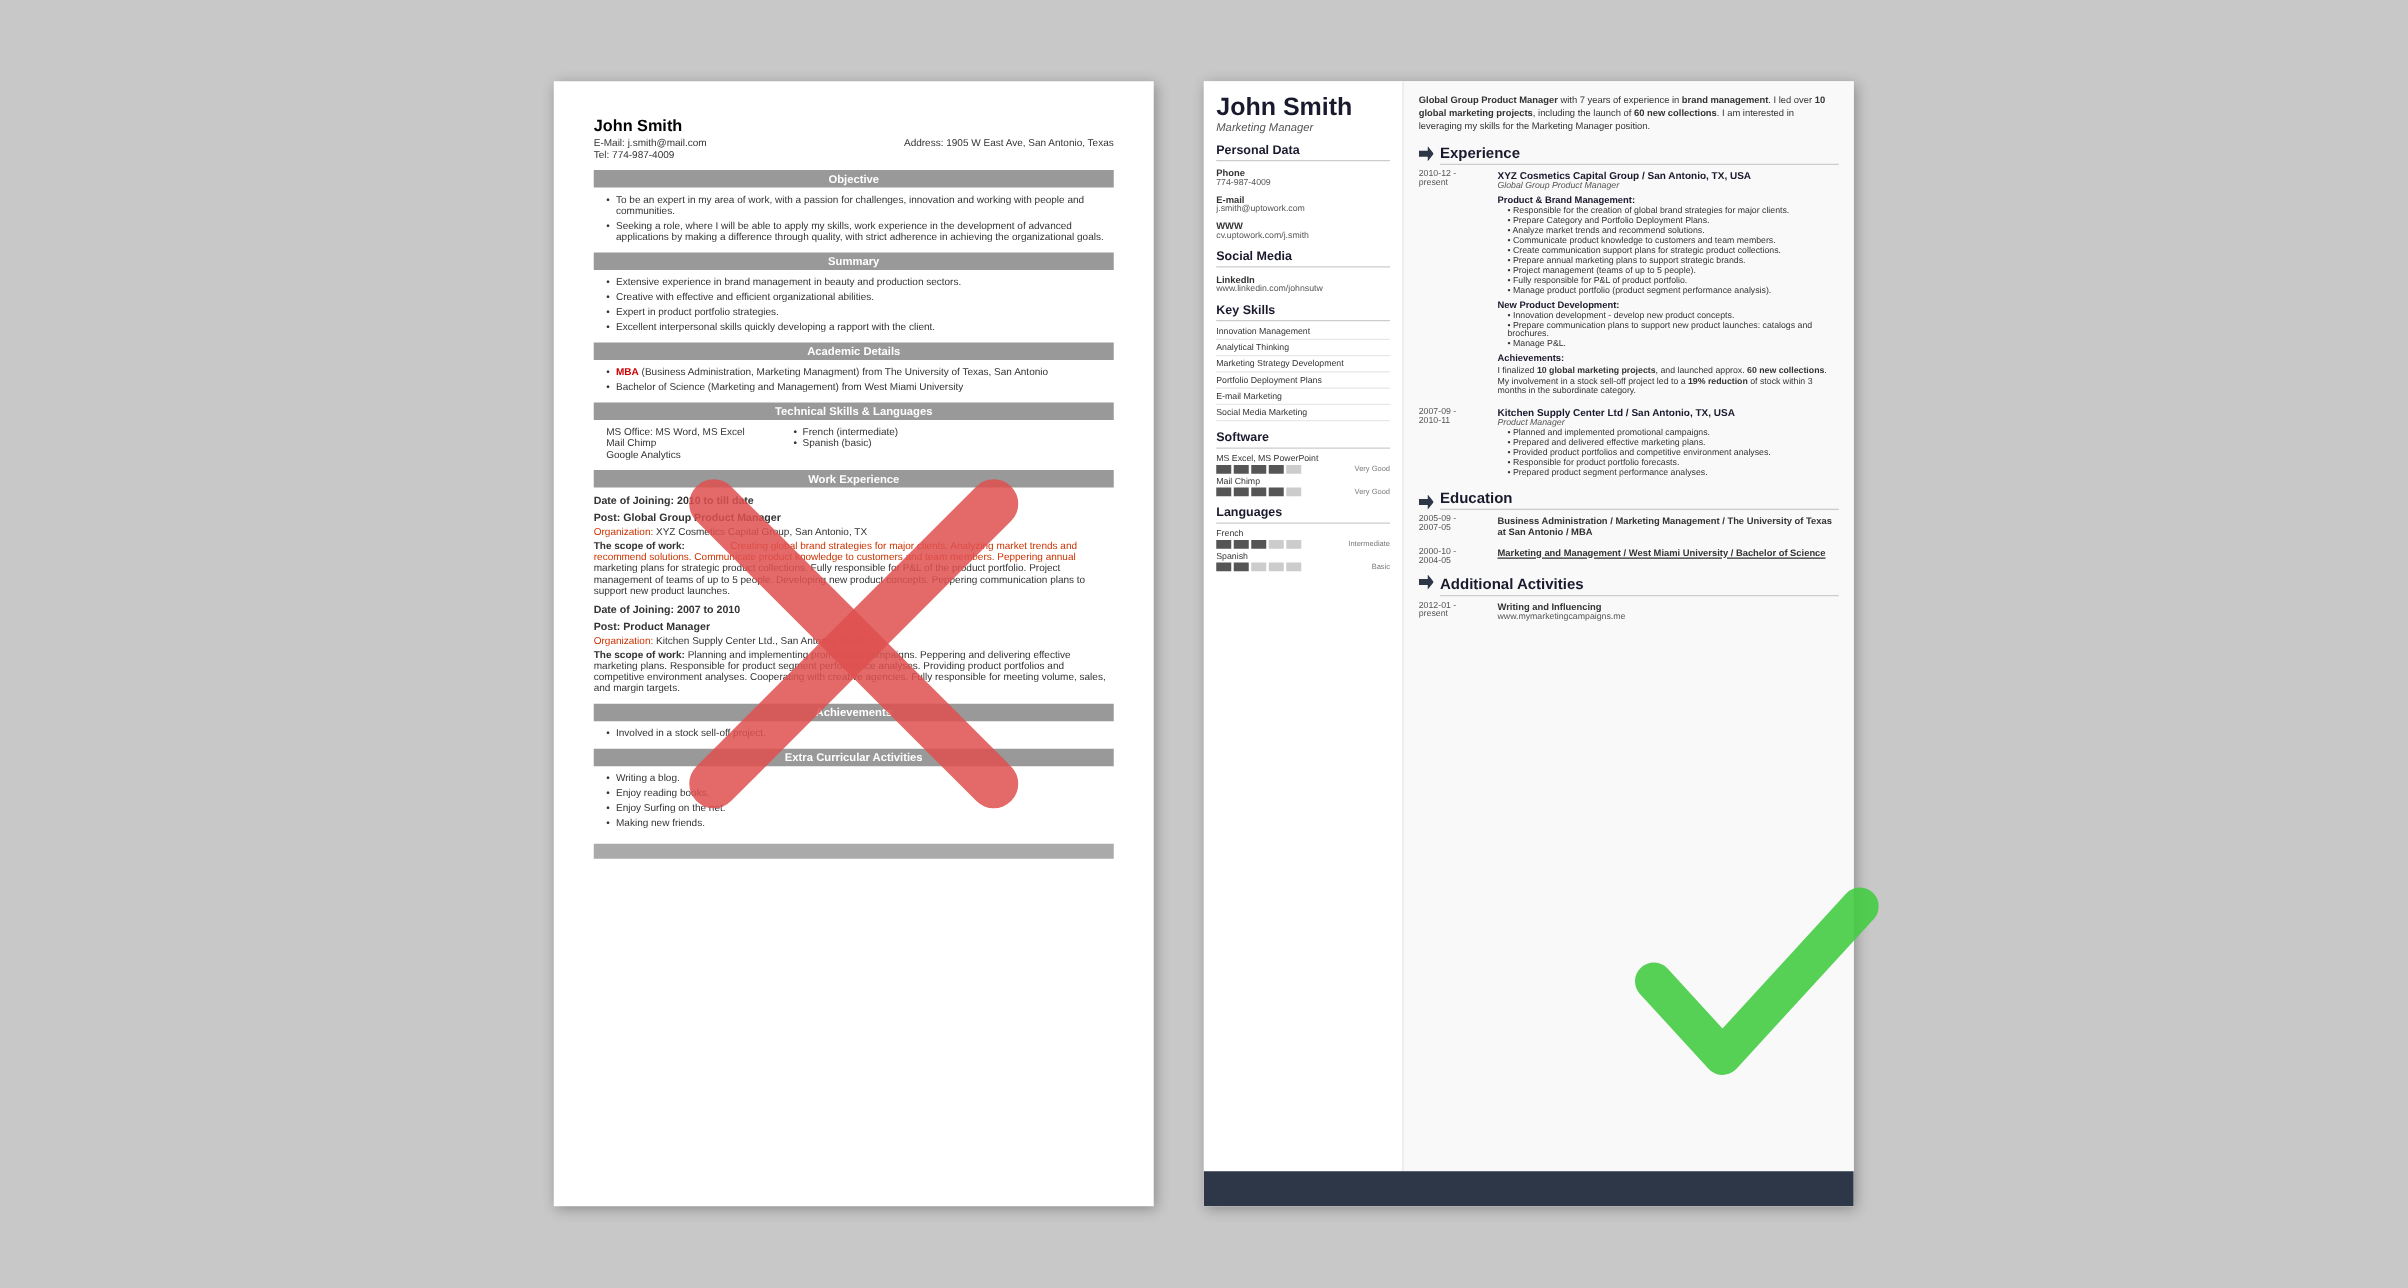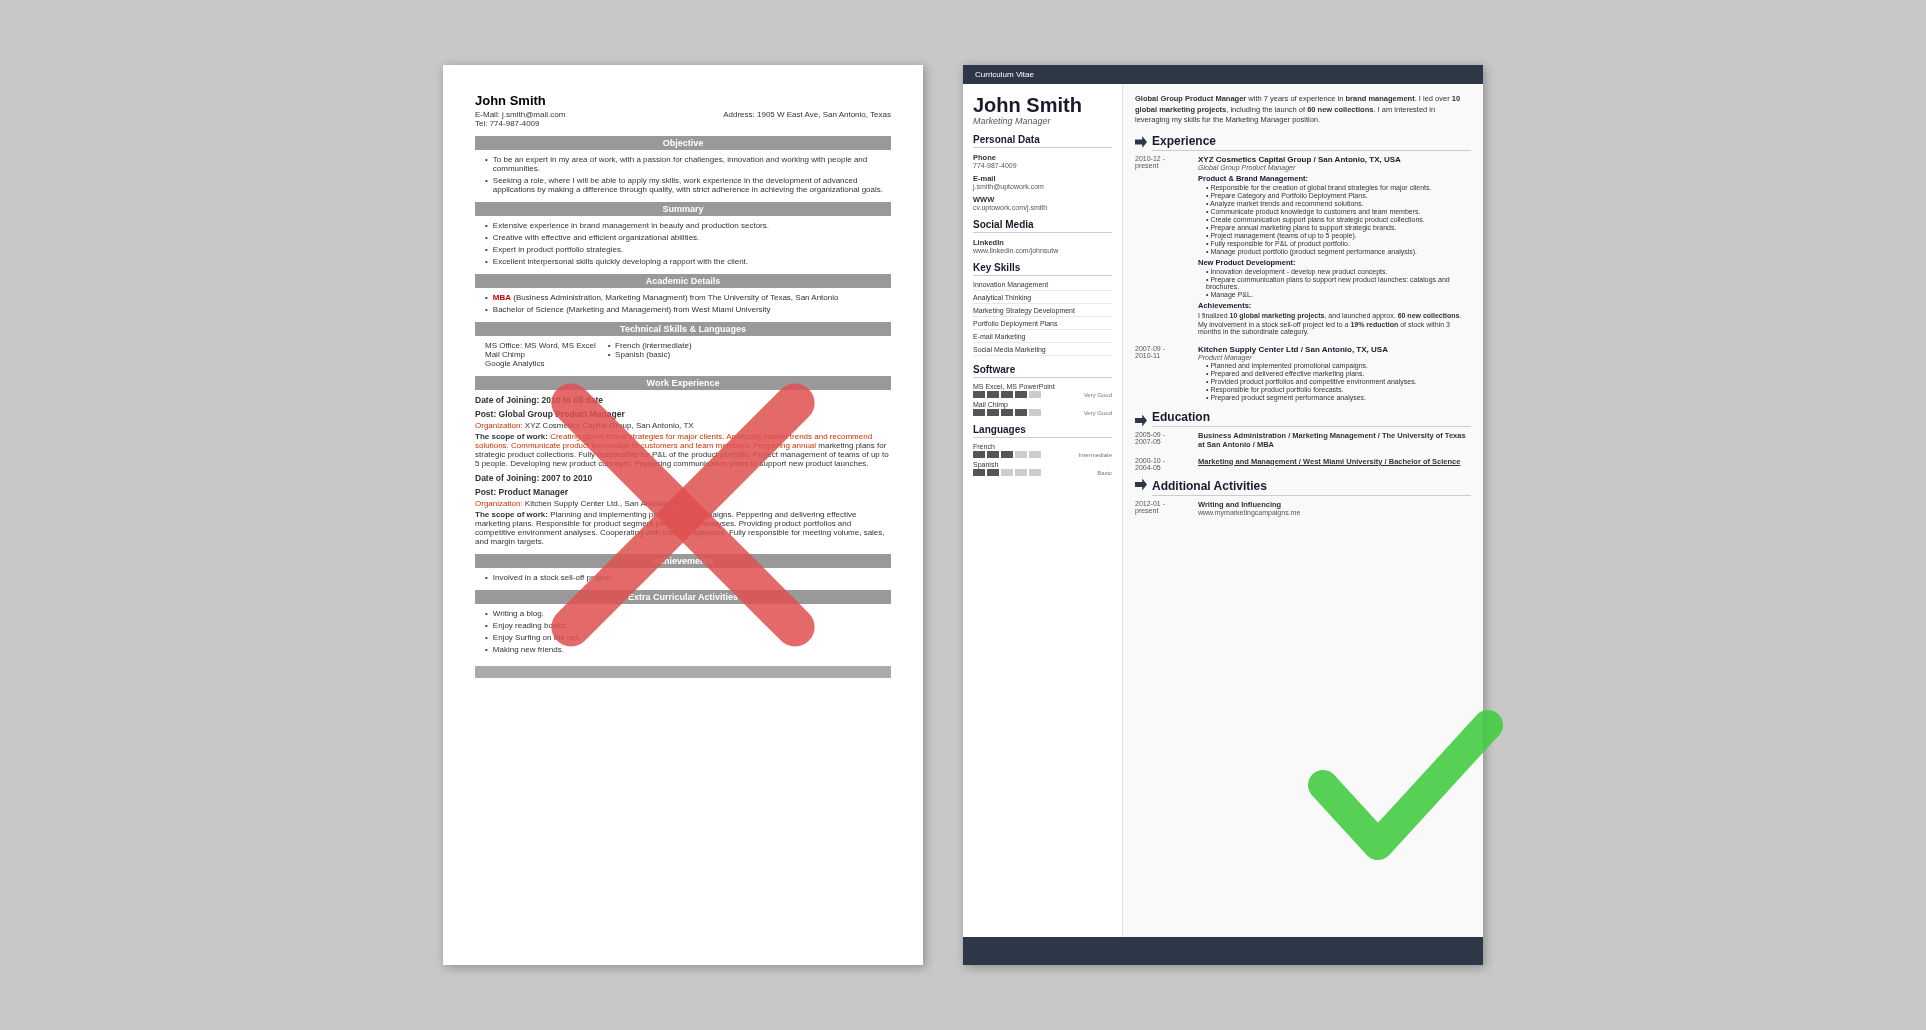--- a/index.html
+++ b/index.html
@@ -87,20 +87,21 @@
       font-size: 8.5px;
       margin: 4px 0 2px 0;
     }
 
     .resume-left .work-org-red {
       color: #cc3300;
     }
 
     .resume-left .work-scope-red {
       color: #cc3300;
+      margin-left: 34px;
     }
 
     
     .x-mark {
       position: absolute;
       top: 50%;
       left: 50%;
       transform: translate(-50%, -50%);
       width: 280px;
       height: 280px;
@@ -344,21 +345,21 @@
     <div class="bullet-item" style="font-size:8px;color:#333;">Extensive experience in brand management in beauty and production sectors.</div>
     <div class="bullet-item" style="font-size:8px;color:#333;">Creative with effective and efficient organizational abilities.</div>
     <div class="bullet-item" style="font-size:8px;color:#333;">Expert in product portfolio strategies.</div>
     <div class="bullet-item" style="font-size:8px;color:#333;">Excellent interpersonal skills quickly developing a rapport with the client.</div>
 
     <div class="section-header">Academic Details</div>
     <div class="academic-item" style="font-size:8px;color:#333;"><span class="mba-red">MBA</span>&nbsp;(Business Administration, Marketing Managment) from The University of Texas, San Antonio</div>
     <div class="academic-item" style="font-size:8px;color:#333;">Bachelor of Science (Marketing and Management) from West Miami University</div>
 
     <div class="section-header">Technical Skills &amp; Languages</div>
-    <div style="display:flex;padding-left:10px;gap:12px;margin:3px 0;">
+    <div style="display:flex;padding-left:10px;gap:39px;margin:3px 0;">
       <div style="font-size:8px;color:#333;">
         <div>MS Office: MS Word, MS Excel</div>
         <div>Mail Chimp</div>
         <div>Google Analytics</div>
       </div>
       <div style="font-size:8px;color:#333;">
         <div>• &nbsp;French (intermediate)</div>
         <div>• &nbsp;Spanish (basic)</div>
       </div>
     </div>
@@ -394,23 +395,20 @@
     <svg viewBox="0 0 200 200" xmlns="http://www.w3.org/2000/svg">
       <line x1="20" y1="20" x2="180" y2="180" stroke="#e05050" stroke-width="28" stroke-linecap="round" opacity="0.85"></line>
       <line x1="180" y1="20" x2="20" y2="180" stroke="#e05050" stroke-width="28" stroke-linecap="round" opacity="0.85"></line>
     </svg>
   </div>
 </div>
 
 <div class="right-resume-wrapper">
   <div class="resume-right">
 
-    <div class="cv-header">
-      <span>Curriculum Vitae</span>
-    </div>
 
     <div class="cv-body">
 
       <div class="left-col">
 
         <div class="name-large">John Smith</div>
         <div class="title-italic">Marketing Manager</div>
 
         <div class="section-title">Personal Data</div>
         <div class="data-label">Phone</div>

